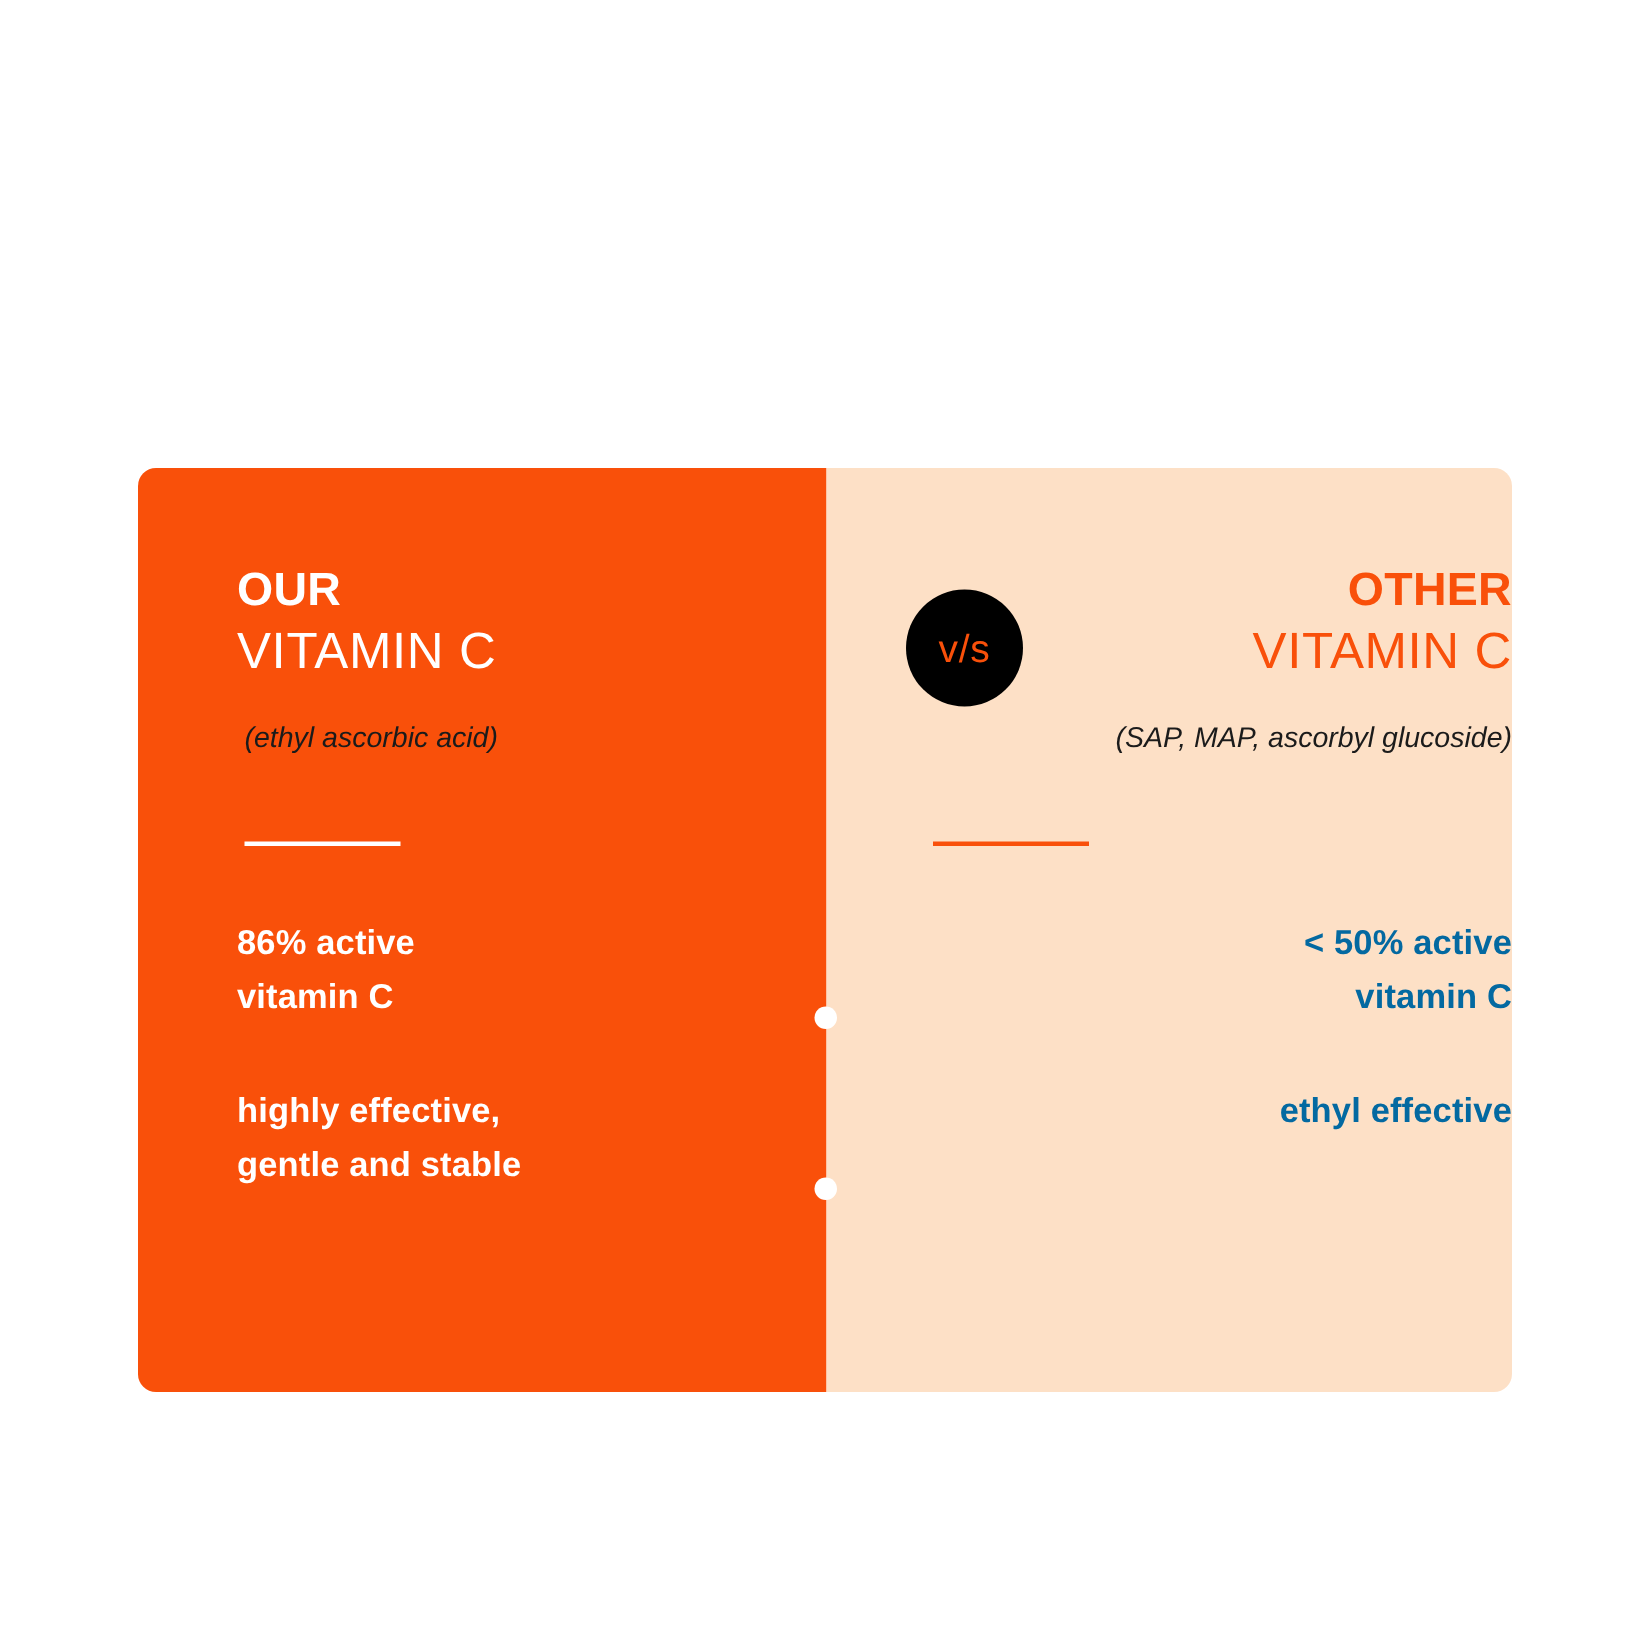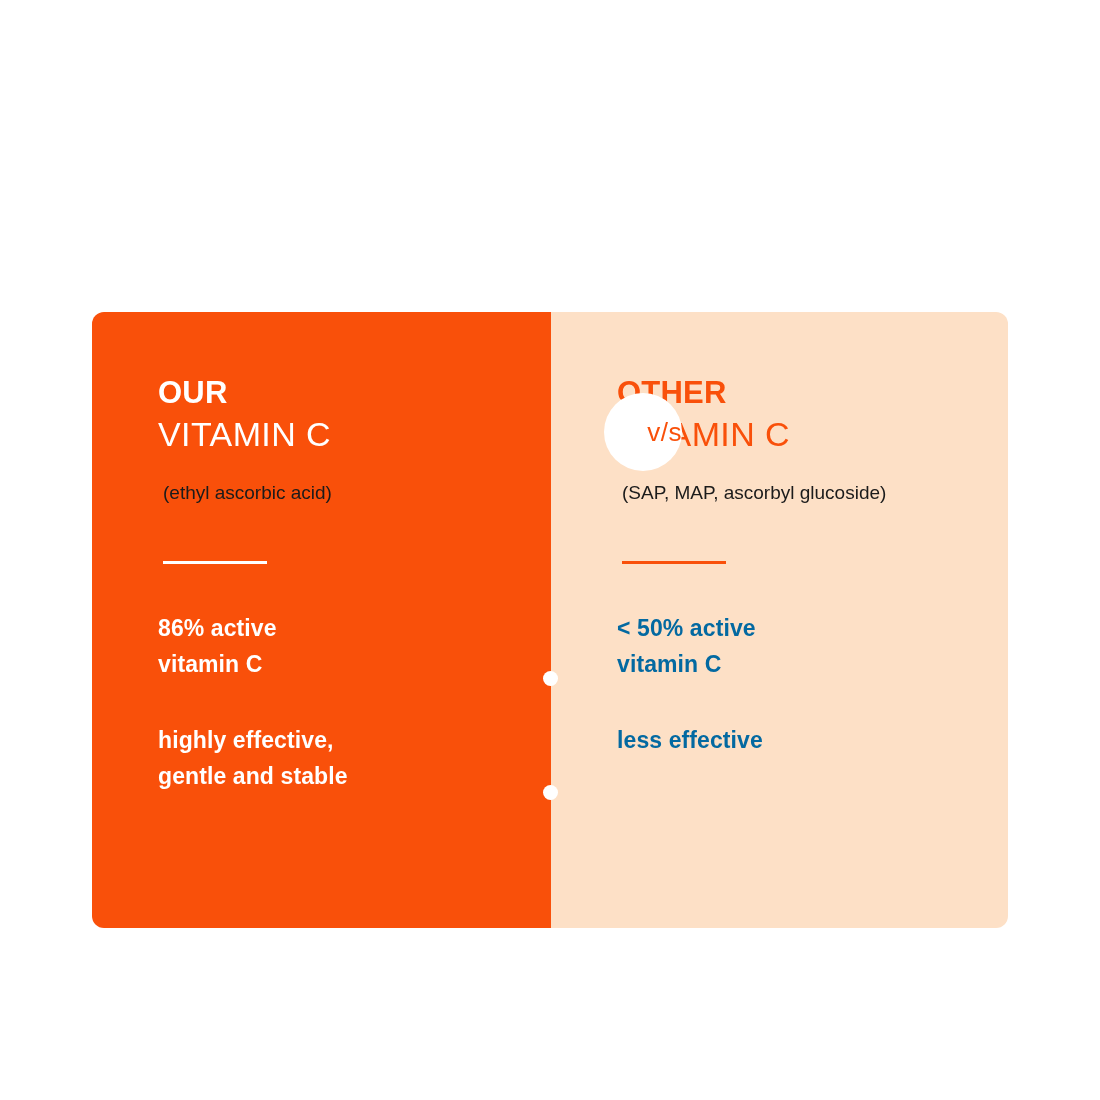--- a/index.html
+++ b/index.html
@@ -68,20 +68,21 @@
   }
   .panel-left {
     width: 459px;
     background: #F9500A;
     padding: 62px 0 0 66px;
   }
   .panel-right {
     width: 457px;
     background: #FDE0C6;
     padding: 62px 0 0 66px;
+    text-align: right;
   }
 
   .brand-label {
     font-size: 31px;
     line-height: 38px;
     font-weight: bold;
     letter-spacing: 0.2px;
     text-transform: uppercase;
     margin: 0;
   }
@@ -97,20 +98,21 @@
   .panel-left .brand-name  { color: #FFFFFF; }
   .panel-right .brand-label { color: #F9500A; }
   .panel-right .brand-name  { color: #F9500A; }
 
   .sub-note {
     font-size: 19px;
     line-height: 26px;
     color: #1B1B1B;
     margin: 24px 0 0 5px;
     font-weight: normal;
+    font-style: italic;
   }
 
   .rule {
     width: 104px;
     height: 3px;
     border: 0;
     margin: 55px 0 0 5px;
   }
   .panel-left .rule  { background: #FFFFFF; }
   .panel-right .rule { background: #F9500A; }
@@ -132,24 +134,24 @@
   .bullets li + li { margin-top: 40px; }
 
   
   .vs-badge {
     position: absolute;
     left: 512px;
     top: 81px;
     width: 78px;
     height: 78px;
     border-radius: 50%;
-    background: #ffffff;
+    background: #000000;
     display: flex;
     align-items: center;
-    justify-content: flex-end;
+    justify-content: center;
     z-index: 3;
   }
   .vs-badge span {
     font-size: 26px;
     font-weight: normal;
     color: #F9500A;
     letter-spacing: 0.5px;
     line-height: 1;
   }
 
@@ -194,18 +196,18 @@
     </div>
 
     <div class="panel panel-right">
       <p class="brand-label">OTHER</p>
       <p class="brand-name">VITAMIN C</p>
       <p class="sub-note">(SAP, MAP, ascorbyl glucoside)</p>
       <hr class="rule">
       <ul class="bullets">
         <li>&lt; 50% active
 vitamin C</li>
-        <li>less effective</li>
+        <li>ethyl effective</li>
       </ul>
     </div>
 
   </div>
 </div>
 
 </body></html>

